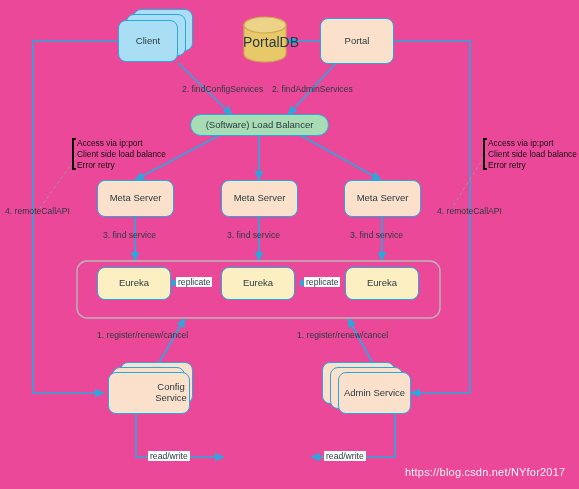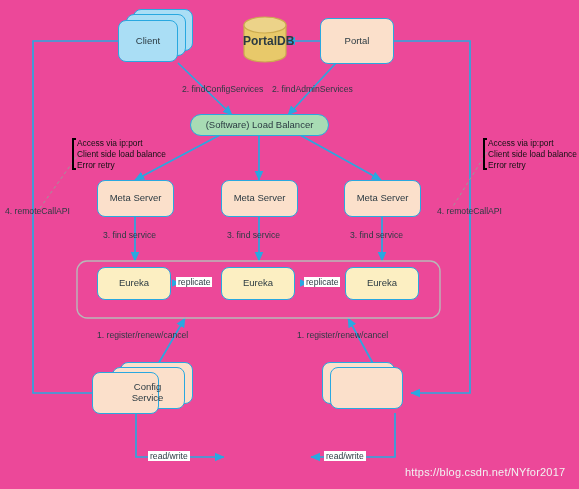--- a/index.html
+++ b/index.html
@@ -44,23 +44,22 @@
   .stack-shadow {
     position: absolute;
     box-sizing: border-box;
     border: 1.6px solid #29a8e0;
     border-radius: 8px;
   }
   .db-label {
     position: absolute;
     width: 100%;
     text-align: center;
-    font-size: 12px;
+    font-size: 14px;
     color: #2b3a42;
-    font-weight: bold;
   }
   .edge-label {
     position: absolute;
     font-size: 8.6px;
     color: #2b3a42;
     white-space: nowrap;
   }
   .note {
     position: absolute;
     font-size: 8.4px;
@@ -178,26 +177,29 @@
   </div>
   <div class="node rbox fill-cream" style="left:221px; top:267px; width:74px; height:33px;">
     <span>Eureka</span>
   </div>
   <div class="node rbox fill-cream" style="left:345px; top:267px; width:74px; height:33px;">
     <span>Eureka</span>
   </div>
 
   <div class="stack-shadow fill-peach" style="left:120px; top:362px; width:73px; height:42px;"></div>
   <div class="stack-shadow fill-peach" style="left:112px; top:367px; width:73px; height:42px;"></div>
-  <div class="node rbox fill-peach" style="left:92px; top:372px; width:67px; height:42px;padding-left:44px;">
+  <div class="node rbox fill-peach" style="left:108px; top:372px; width:82px; height:42px;padding-left:44px;">
     <span>Config Service</span>
   </div>
 
   <div class="stack-shadow fill-peach" style="left:322px; top:362px; width:73px; height:42px;"></div>
   <div class="stack-shadow fill-peach" style="left:330px; top:367px; width:73px; height:42px;"></div>
+  <div class="node rbox fill-peach" style="left:338px; top:372px; width:73px; height:42px;">
+    <span>Admin Service</span>
+  </div>
 
 
   <div class="edge-label" style="left:146px; top:84px;margin-left:36px;">2. findConfigServices</div>
   <div class="edge-label" style="left:272px; top:84px;">2. findAdminServices</div>
 
   <div class="edge-label" style="left:103px; top:230px;">3. find service</div>
   <div class="edge-label" style="left:227px; top:230px;">3. find service</div>
   <div class="edge-label" style="left:350px; top:230px;">3. find service</div>
 
   <div class="edge-label" style="left:176px; top:277px; background:#ffffff; padding:0 2px;">replicate</div>

